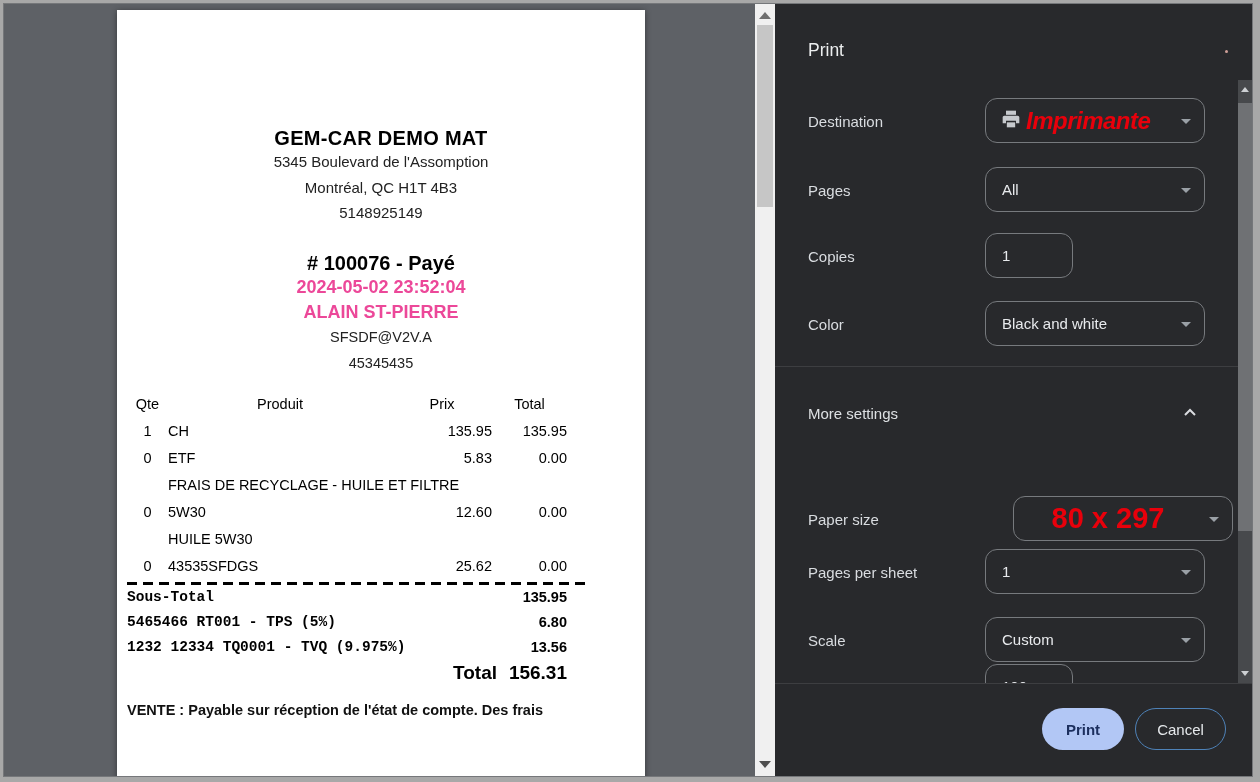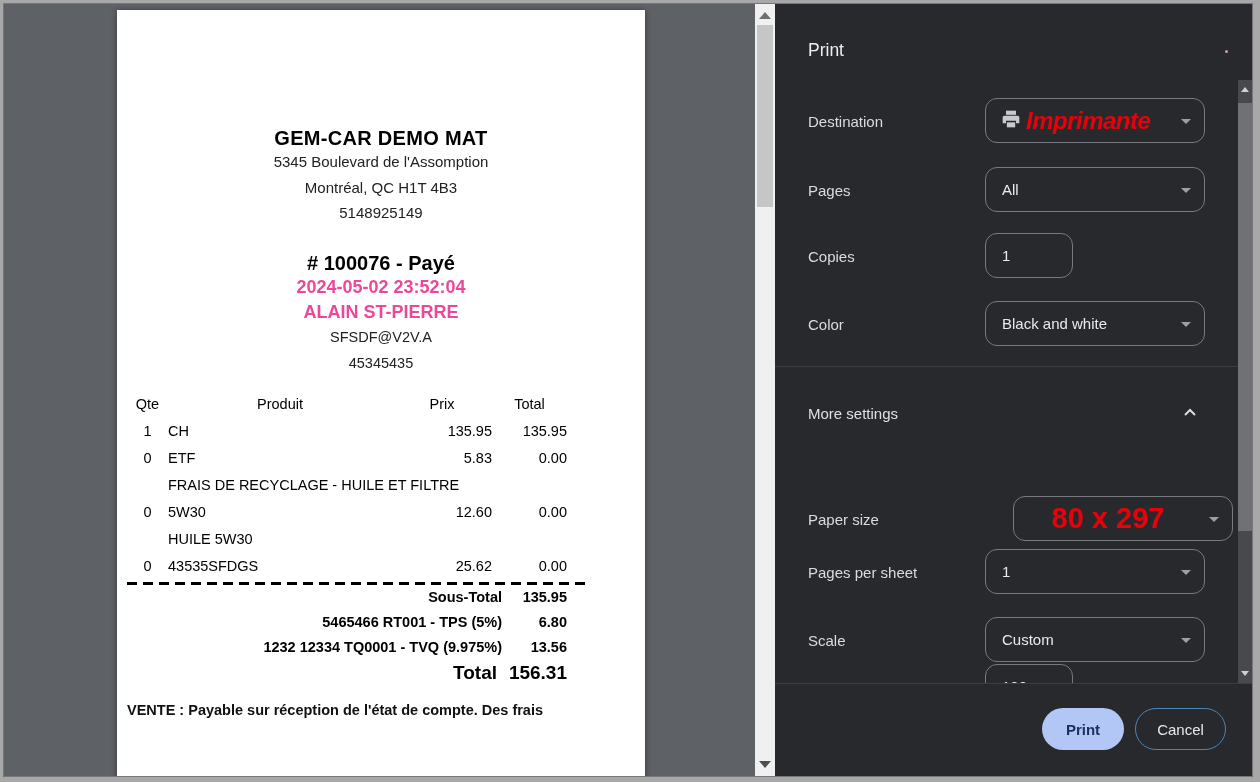--- a/index.html
+++ b/index.html
@@ -27,21 +27,21 @@
   .col-qte { width:41px; } .col-prod { width:auto; } .col-prix { width:100px; } .col-tot { width:75px; }
   .th-qte { padding-left:10px; }
   .td-qte { text-align:center; }
   .num { text-align:right; }
   .desc { text-align:left; }
 
   .dash { height:3px; width:458px; margin-top:2px;
           background:repeating-linear-gradient(90deg,#000 0 10px,transparent 10px 16px); }
   .totals { width:440px; }
   .trow { display:flex; font-weight:bold; font-size:14.5px; line-height:25px; }
-  .tlabel { flex:1; text-align:right; }
+  .tlabel { flex:1; text-align:left;font-family:Liberation Mono, monospace; }
   .tval { width:65px; text-align:right; }
   .grand { display:flex; width:440px; font-size:19px; font-weight:bold; line-height:26px; }
   .glabel { flex:1; text-align:right; }
   .gval { width:70px; text-align:right; }
   .note { margin-top:14px; font-weight:bold; font-size:14.5px; line-height:20px; white-space:nowrap; color:#111; }
 
   
   .preview-scrollbar { position:absolute; left:751px; top:0; bottom:0; width:20px; background:#f0f0f0; }
   .psb-thumb { position:absolute; left:2px; right:2px; top:21px; height:182px; background:#c6c6c6; }
   .tri-up-lt { position:absolute; left:4px; top:8px; width:0; height:0;

